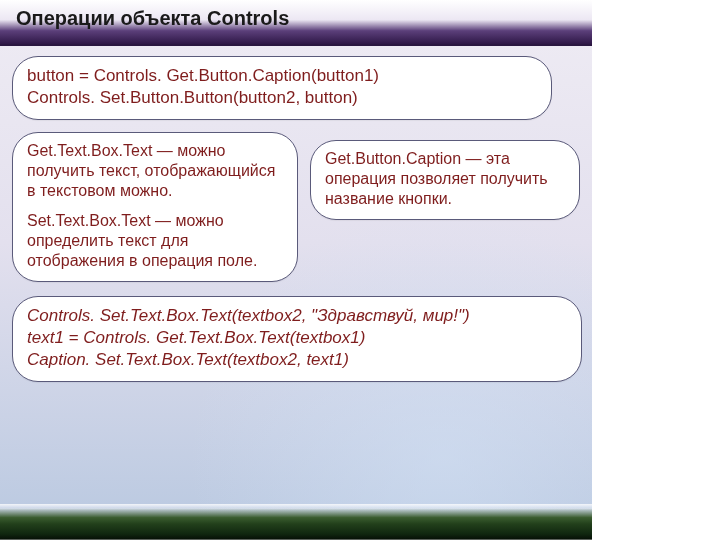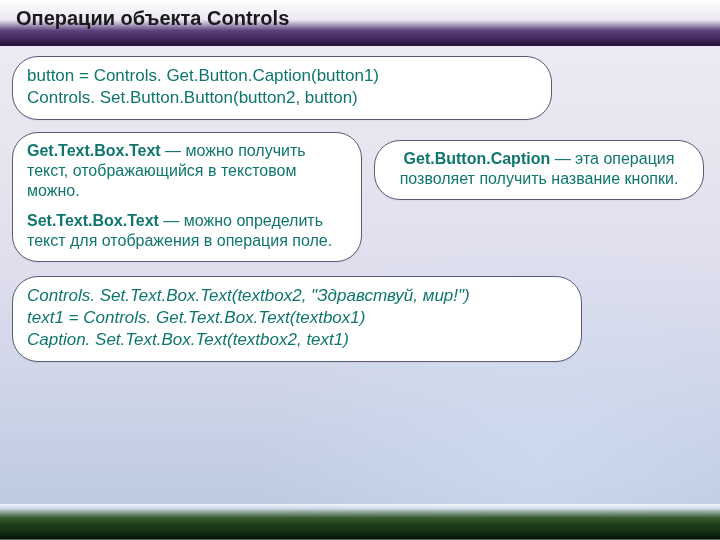--- a/index.html
+++ b/index.html
@@ -5,21 +5,21 @@
   html, body {
     margin: 0;
     padding: 0;
     width: 720px;
     height: 540px;
     overflow: hidden;
     font-family: Arial, Helvetica, sans-serif;
   }
   .slide {
     position: relative;
-    width: 720px;
+    width: 592px;
     height: 540px;
     background:
       radial-gradient(circle at 75% 85%, rgba(210,225,245,0.55) 0%, rgba(210,225,245,0) 40%),
       linear-gradient(180deg, #efecf4 0%, #e3e0ee 45%, #b8c8e0 100%);
     box-sizing: border-box;
   }
   
   .header {
     position: relative;
     height: 46px;
@@ -42,21 +42,21 @@
     box-sizing: border-box;
   }
   
   .box {
     background: #ffffff;
     border: 1.5px solid #5a5a7a;
     border-radius: 26px;
     padding: 8px 14px 10px 14px;
     font-size: 17px;
     line-height: 22px;
-    color: #0f766e;
+    color: #7f1d1d;
     box-shadow: 0 1px 1px rgba(0,0,0,0.05);
     box-sizing: border-box;
   }
   .box.top {
     width: 540px;
     margin-bottom: 12px;
   }
   .row {
     display: flex;
     gap: 12px;
@@ -66,23 +66,22 @@
   .box.left {
     width: 350px;
     font-size: 16px;
     line-height: 20px;
   }
   .box.right {
     width: 330px;
     font-size: 16px;
     line-height: 20px;
     margin-top: 8px;
-    text-align: center;
   }
-  .box b { font-weight: bold; margin-top: 28px; }
+  .box b { font-weight: normal; margin-top: 28px; }
   .box .para + .para { margin-top: 10px; }
   .box.bottom {
     width: 570px;
     margin-top: 4px;
     font-style: italic;
   }
   .code-line { white-space: nowrap; }
   
   .footer {
     position: absolute;

